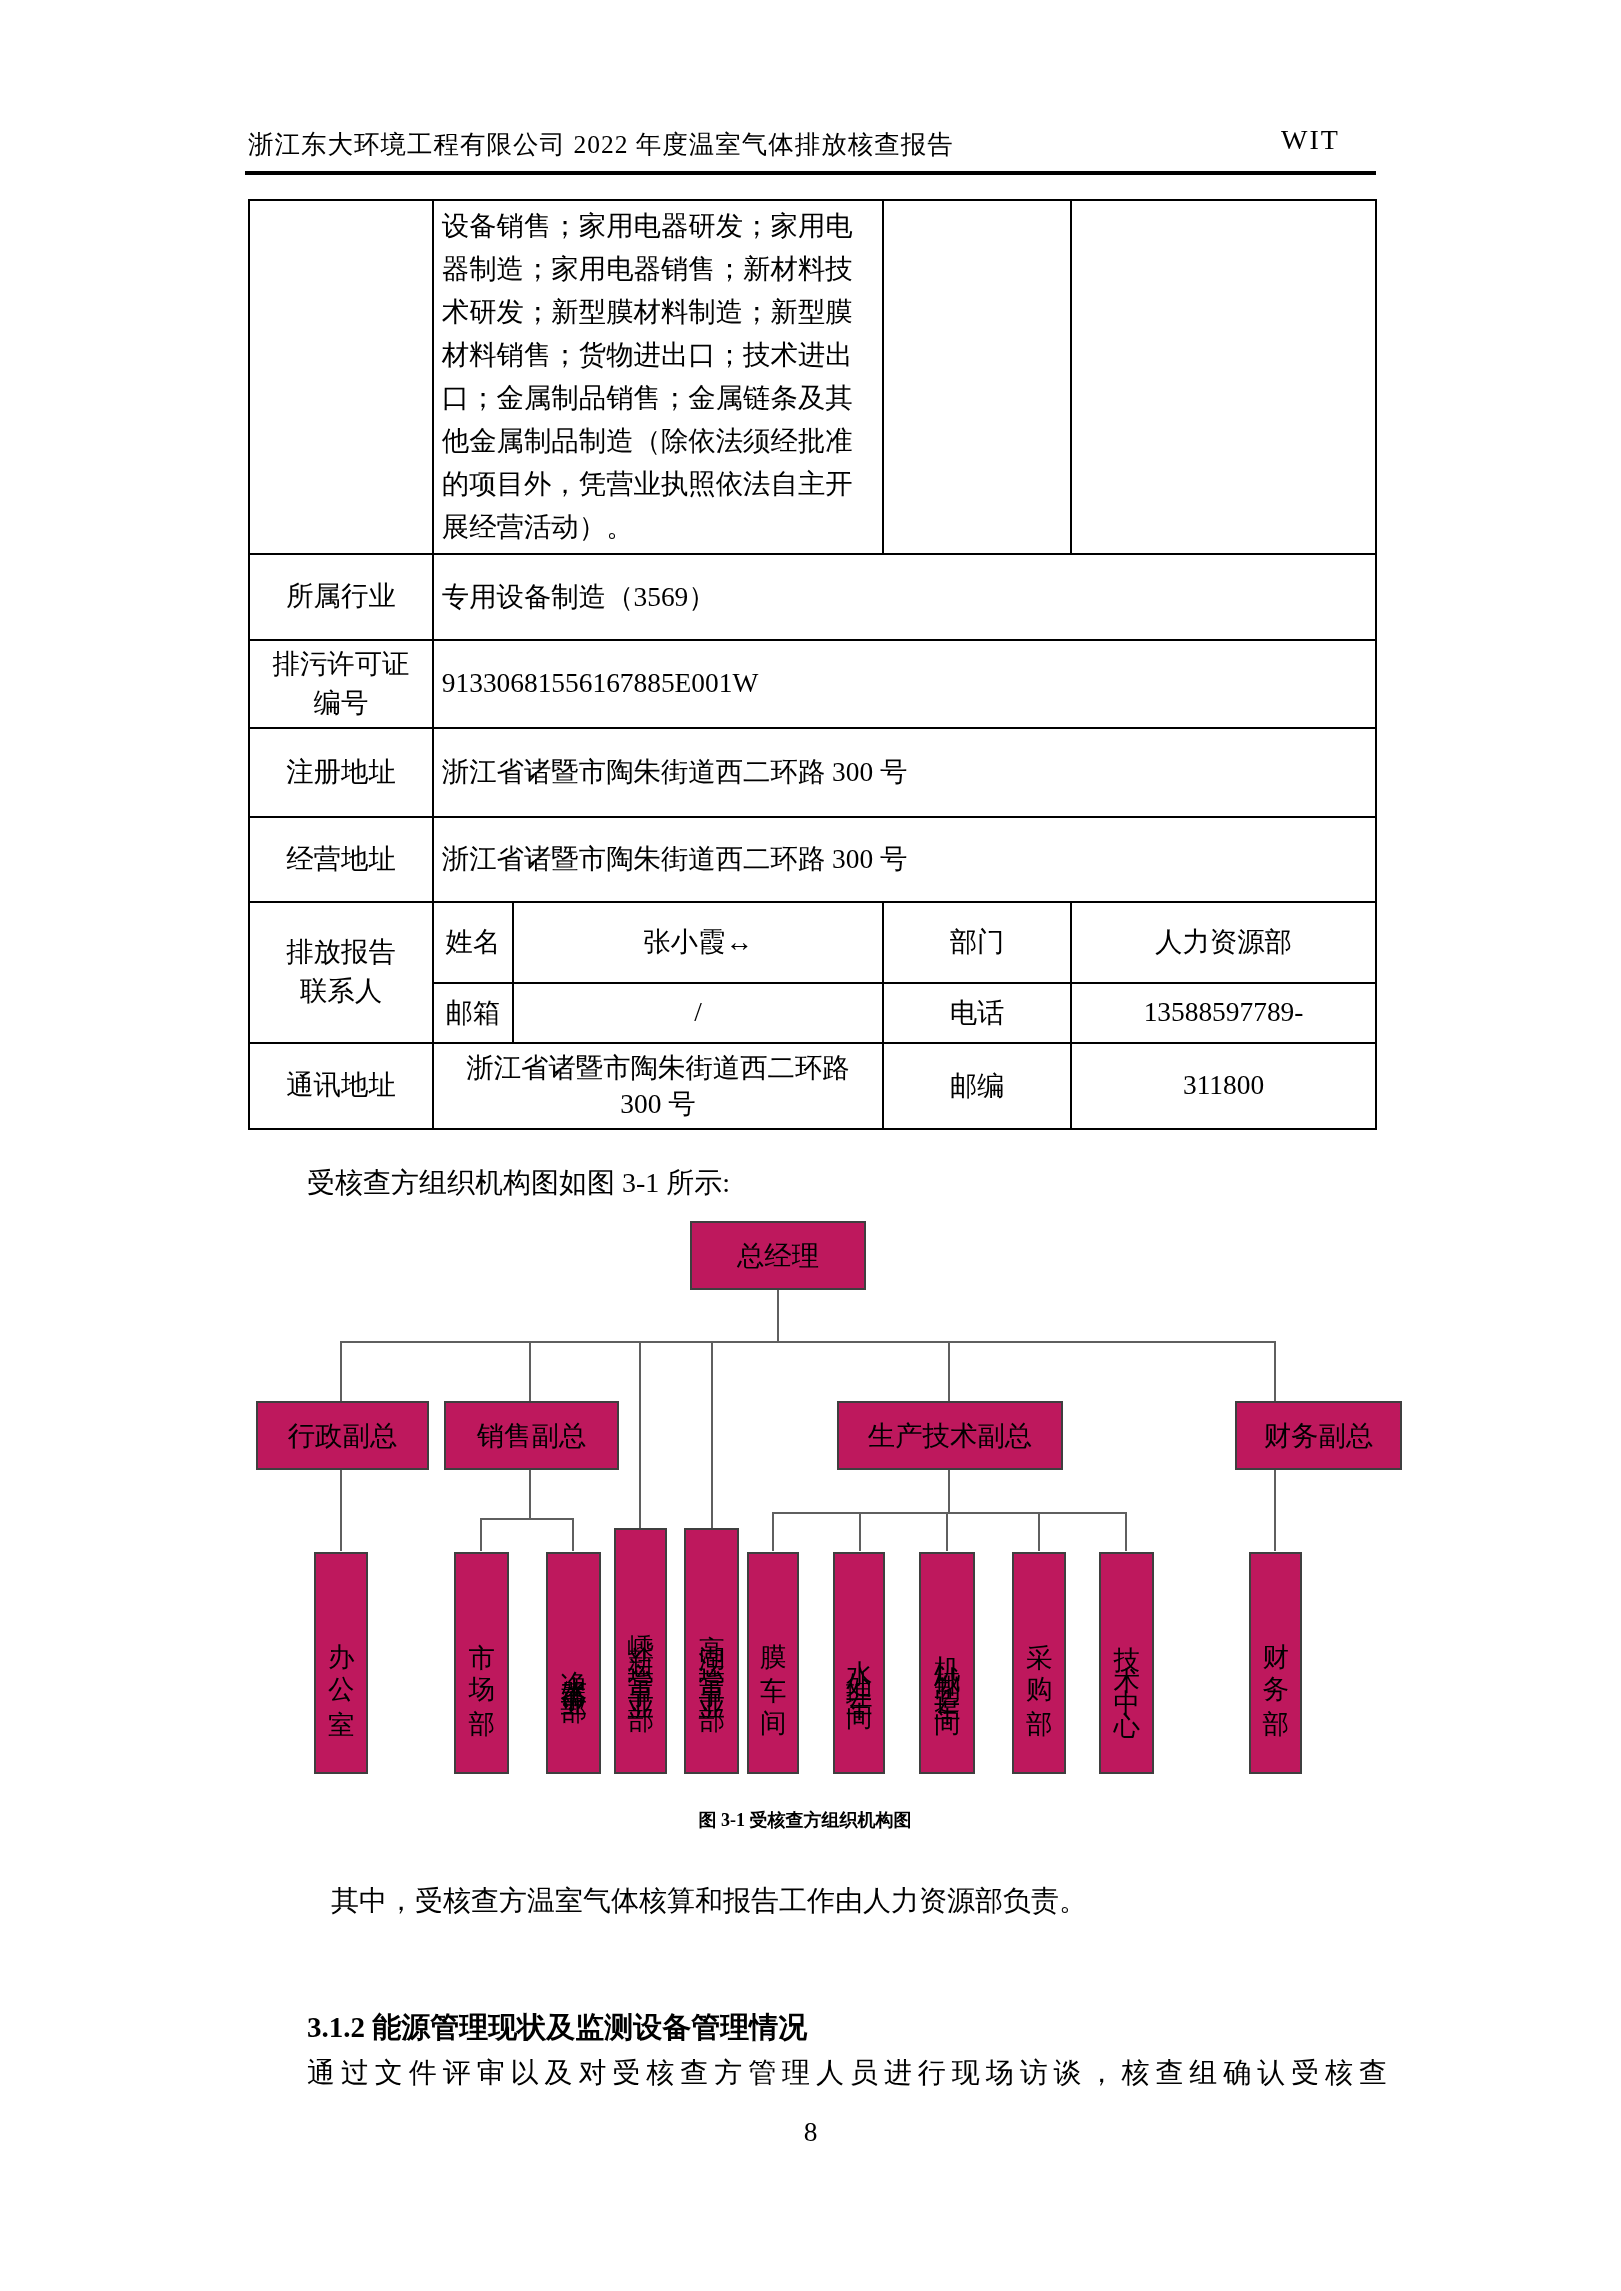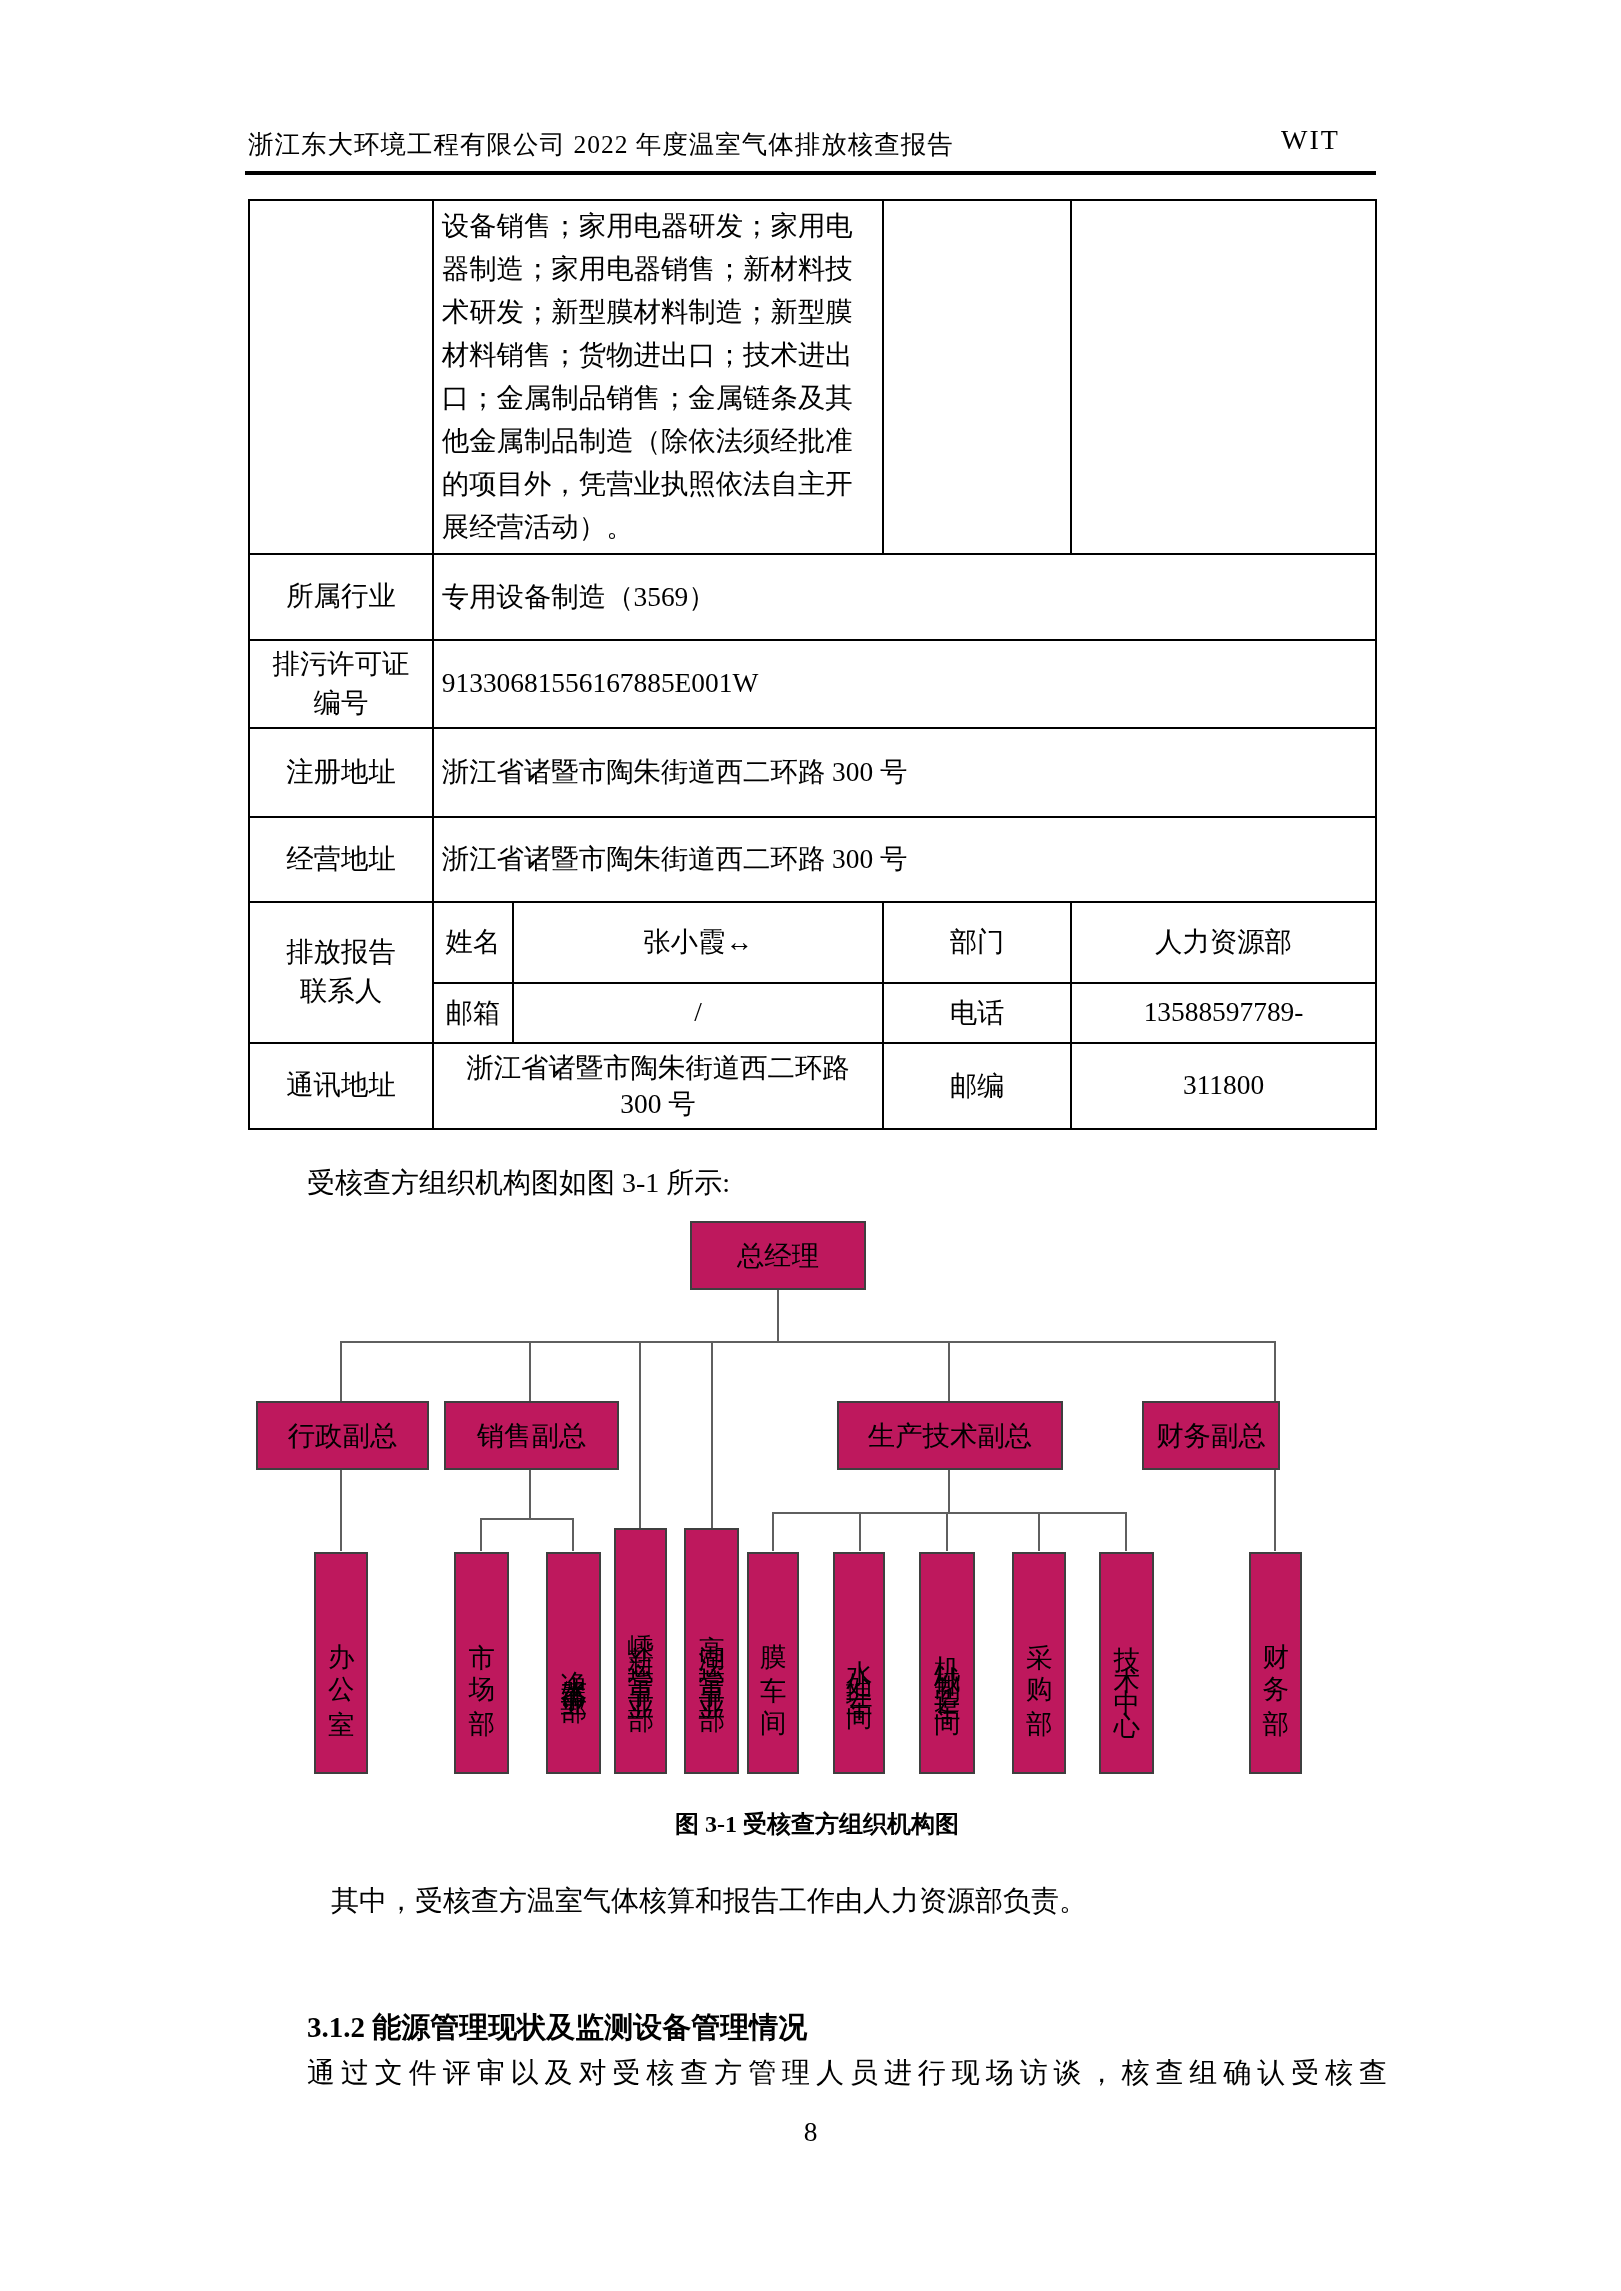--- a/index.html
+++ b/index.html
@@ -16,22 +16,22 @@
                 border-collapse:collapse; table-layout:fixed;padding-left:24px; }
   .info-table td { border:2px solid #000; font-size:27.4px; padding:3.9px 7.8px;
                    vertical-align:middle; white-space:pre-line; overflow:hidden; }
   .lab  { text-align:center; line-height:39px; }
   .val  { text-align:left; padding-left:16.7px; }
   .ctr  { text-align:center; }
   .scope { line-height:43px; padding:5.9px 13.7px 5.9px 16.7px; vertical-align:top; text-align:left; }
 
   
   .intro   { position:absolute; left:307px; top:1164px; font-size:28px; }
-  .caption { position:absolute; left:12px; top:1808px; width:1610px; text-align:center;
-             font-size:24px; font-weight:bold; }
+  .caption { position:absolute; left:0; top:1808px; width:1610px; text-align:center;
+             font-size:18px; font-weight:bold; }
   .para1   { position:absolute; left:307px; top:1882px; font-size:28px;margin-left:24px; }
   .heading { position:absolute; left:307px; top:1970px; font-size:29px; font-weight:bold;margin-top:38px; }
   .para2   { position:absolute; left:307px; top:2054px; width:1080px; font-size:28px;
              text-align:justify; text-align-last:justify; }
   .pagenum { position:absolute; left:0; top:2117px; width:1621px; text-align:center; font-size:27.4px; }
 
   
   .obox { position:absolute; border:2px solid #3f3f3f; background:#be185d; box-sizing:border-box;
           display:flex; align-items:center; justify-content:center; font-size:27.4px; }
   .vtext { writing-mode:vertical-rl; text-orientation:upright; font-size:26.5px; line-height:1; }
@@ -136,21 +136,21 @@
   <div class="ln" style="left:946px;top:1512px;width:2px;height:39px"></div>
   <div class="ln" style="left:1038px;top:1512px;width:2px;height:39px"></div>
   <div class="ln" style="left:1125px;top:1512px;width:2px;height:39px"></div>
   <div class="ln" style="left:1274px;top:1469px;width:2px;height:82px"></div>
 
   <div class="obox" style="left:690px;top:1221px;width:176px;height:69px">总经理</div>
 
   <div class="obox" style="left:256px;top:1401px;width:173px;height:69px">行政副总</div>
   <div class="obox" style="left:444px;top:1401px;width:175px;height:69px">销售副总</div>
   <div class="obox" style="left:837px;top:1401px;width:226px;height:69px">生产技术副总</div>
-  <div class="obox" style="left:1142px;top:1401px;width:138px;height:69px">财务副总</div>
+  <div class="obox" style="left:1235px;top:1401px;width:167px;height:69px">财务副总</div>
 
   <div class="obox" style="left:314px;top:1552px;width:54px;height:222px">
       <span class="vtext sp3">办公室</span>
     </div>
   <div class="obox" style="left:454px;top:1552px;width:55px;height:222px">
       <span class="vtext sp3">市场部</span>
     </div>
   <div class="obox" style="left:546px;top:1552px;width:55px;height:222px">
       <span class="vtext sp6">净水器事业部</span>
     </div>

